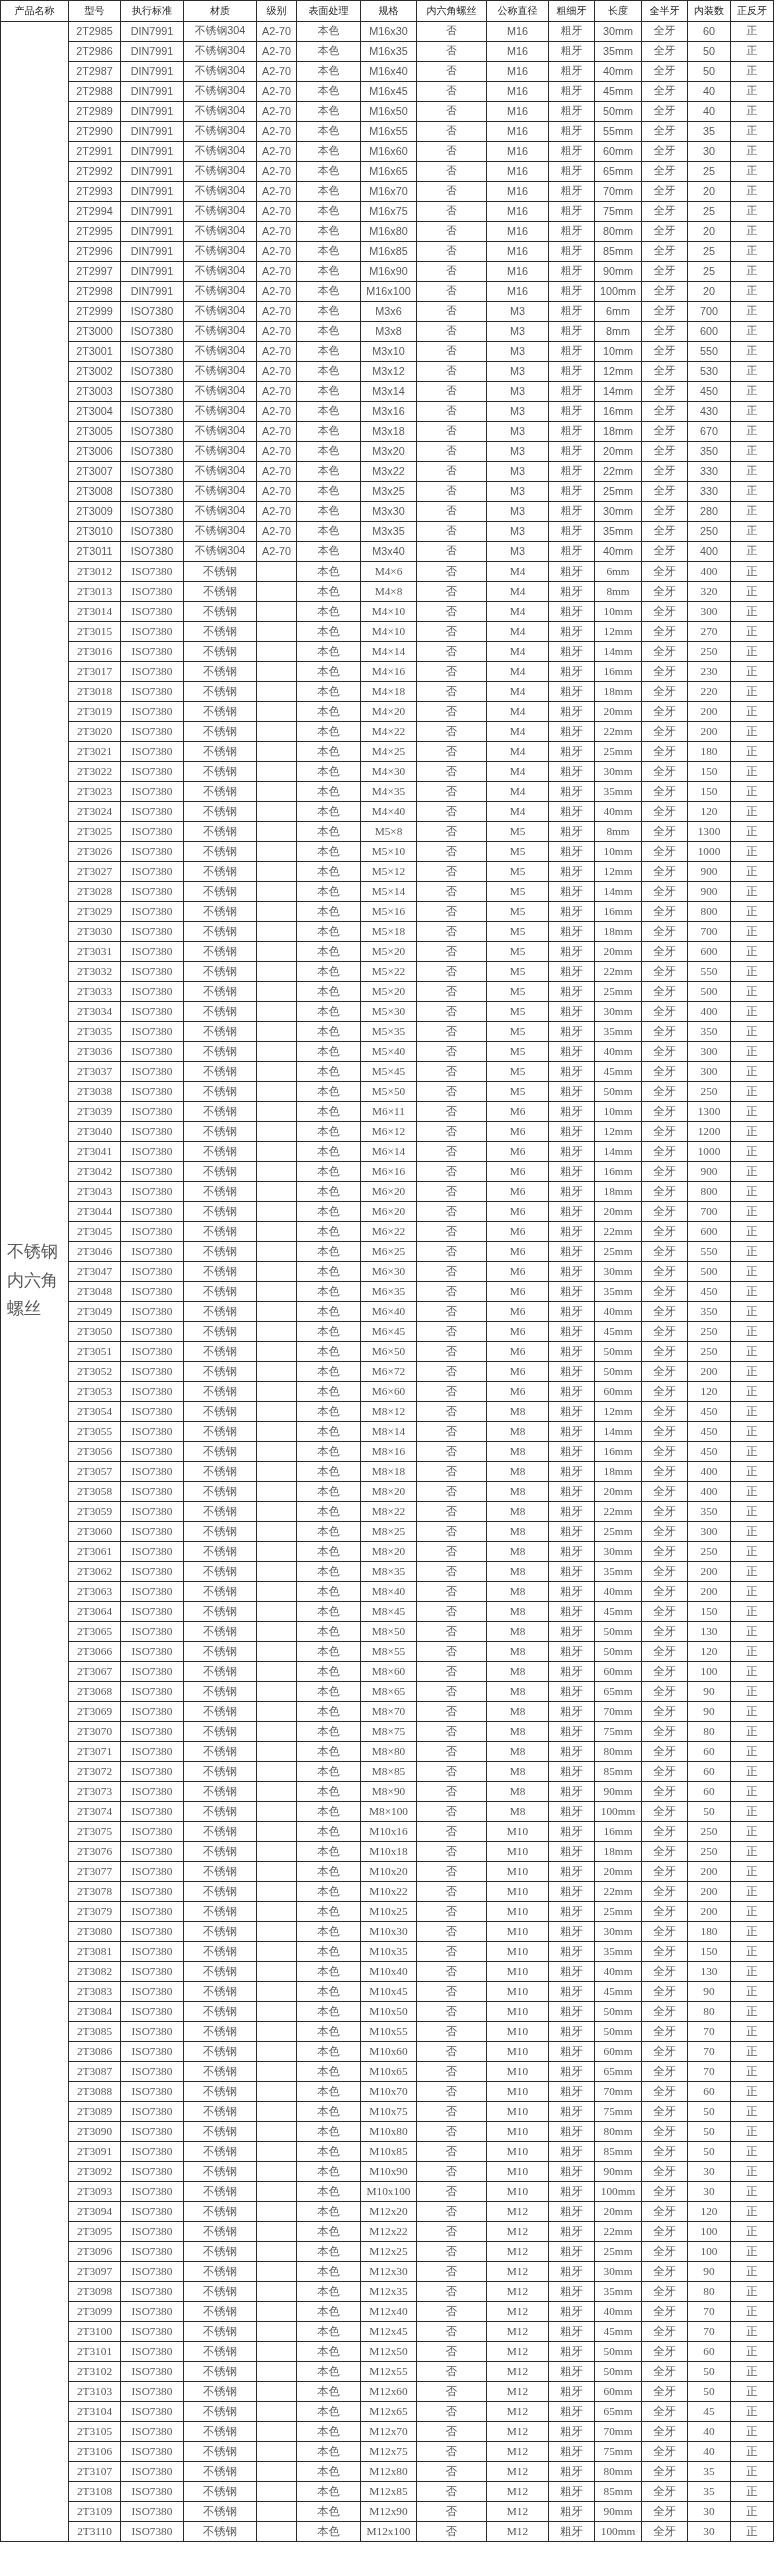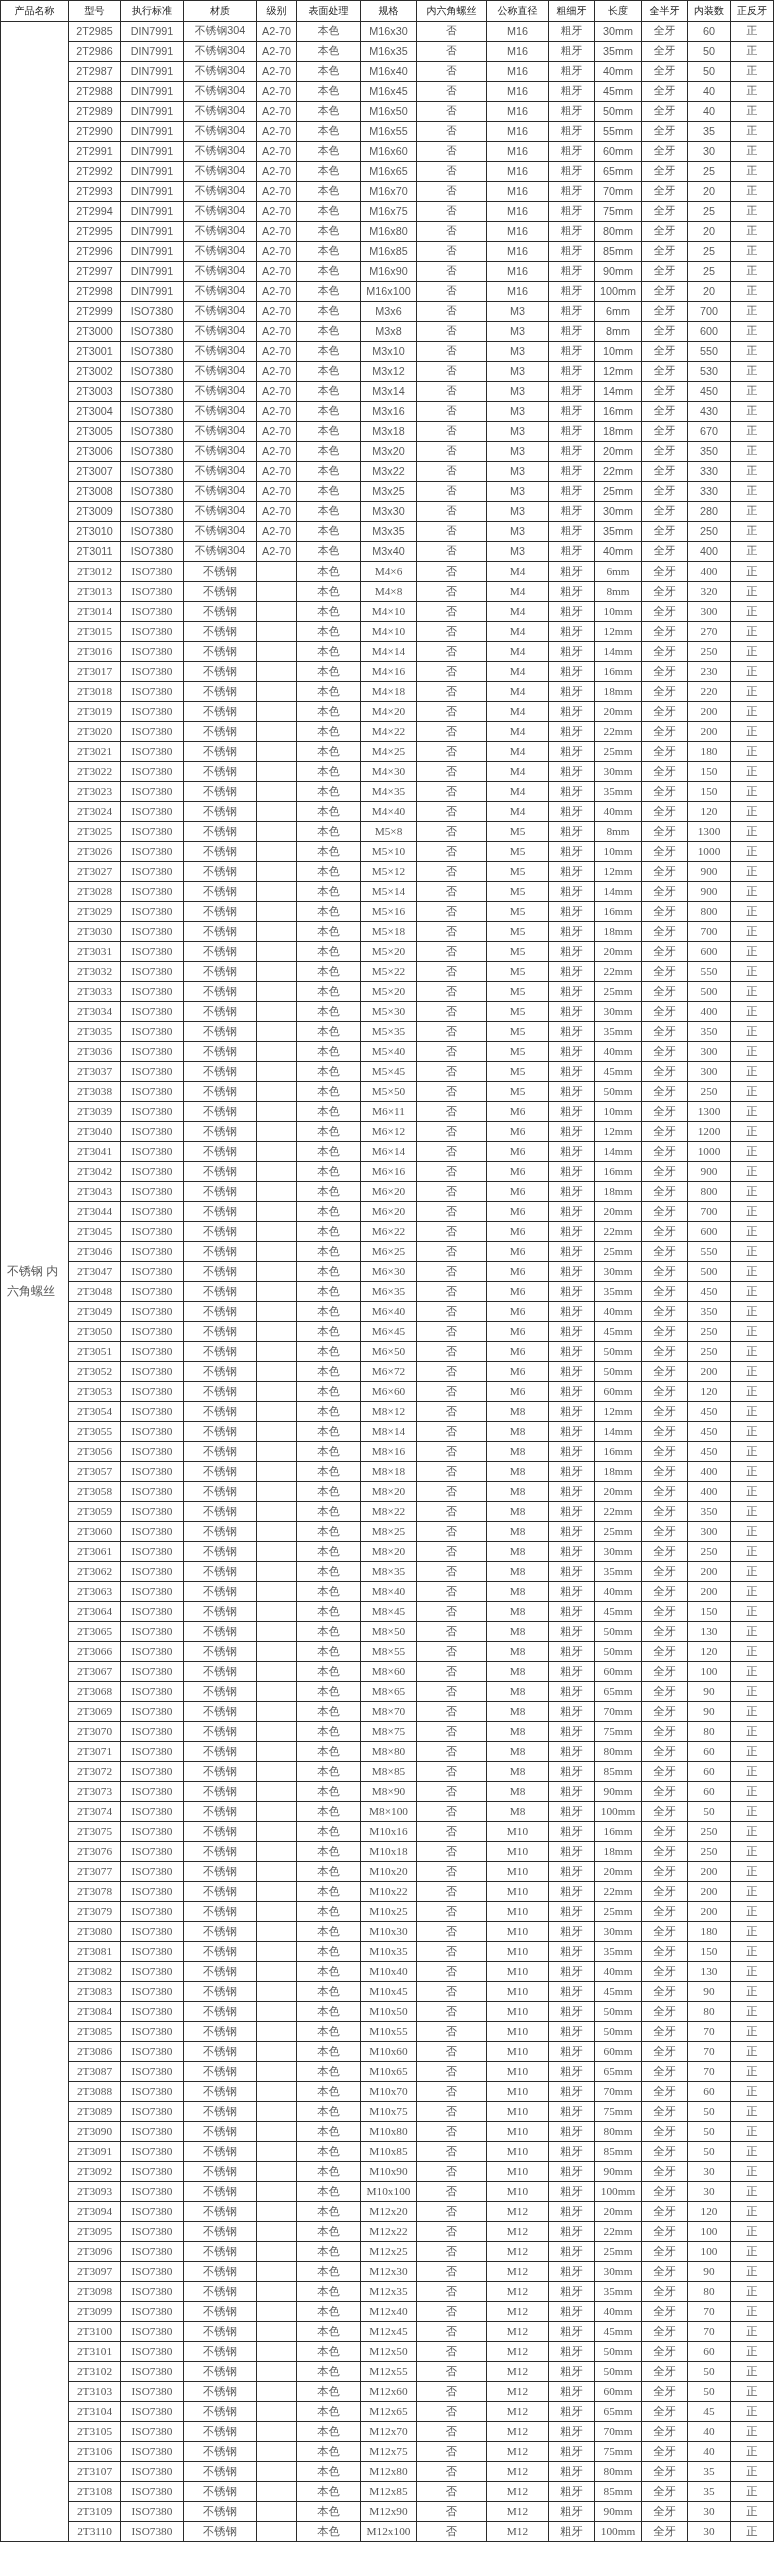--- a/index.html
+++ b/index.html
@@ -5,21 +5,21 @@
   html,body{margin:0;padding:0;background:#ffffff;}
   body{width:783px;min-height:2576px;font-family:"Liberation Sans",sans-serif;}
   table{border-collapse:collapse;table-layout:fixed;width:773px;margin:0;}
   th,td{border:1px solid #2b2b2b;text-align:center;vertical-align:middle;
         overflow:hidden;white-space:nowrap;padding:0;}
   thead tr{height:20.5px;}
   tbody tr{height:20px;}
   th{font-size:10px;font-weight:normal;color:#1f1f1f;}
   td{font-size:10.8px;color:#595959;}
   tr.s2 td{font-family:"Liberation Serif",serif;font-size:11.3px;}
-  td.product-cell{font-family:"Liberation Sans",sans-serif;font-size:12px;
+  td.product-cell{font-family:"Liberation Sans",sans-serif;font-size:17px;
         text-align:left;white-space:normal;padding:0 5.9px;line-height:1.7;color:#595959;}
 </style>
 </head>
 <body>
 
 <table>
   <colgroup>
     <col style="width:68px">
       <col style="width:52px">
       <col style="width:63px">

